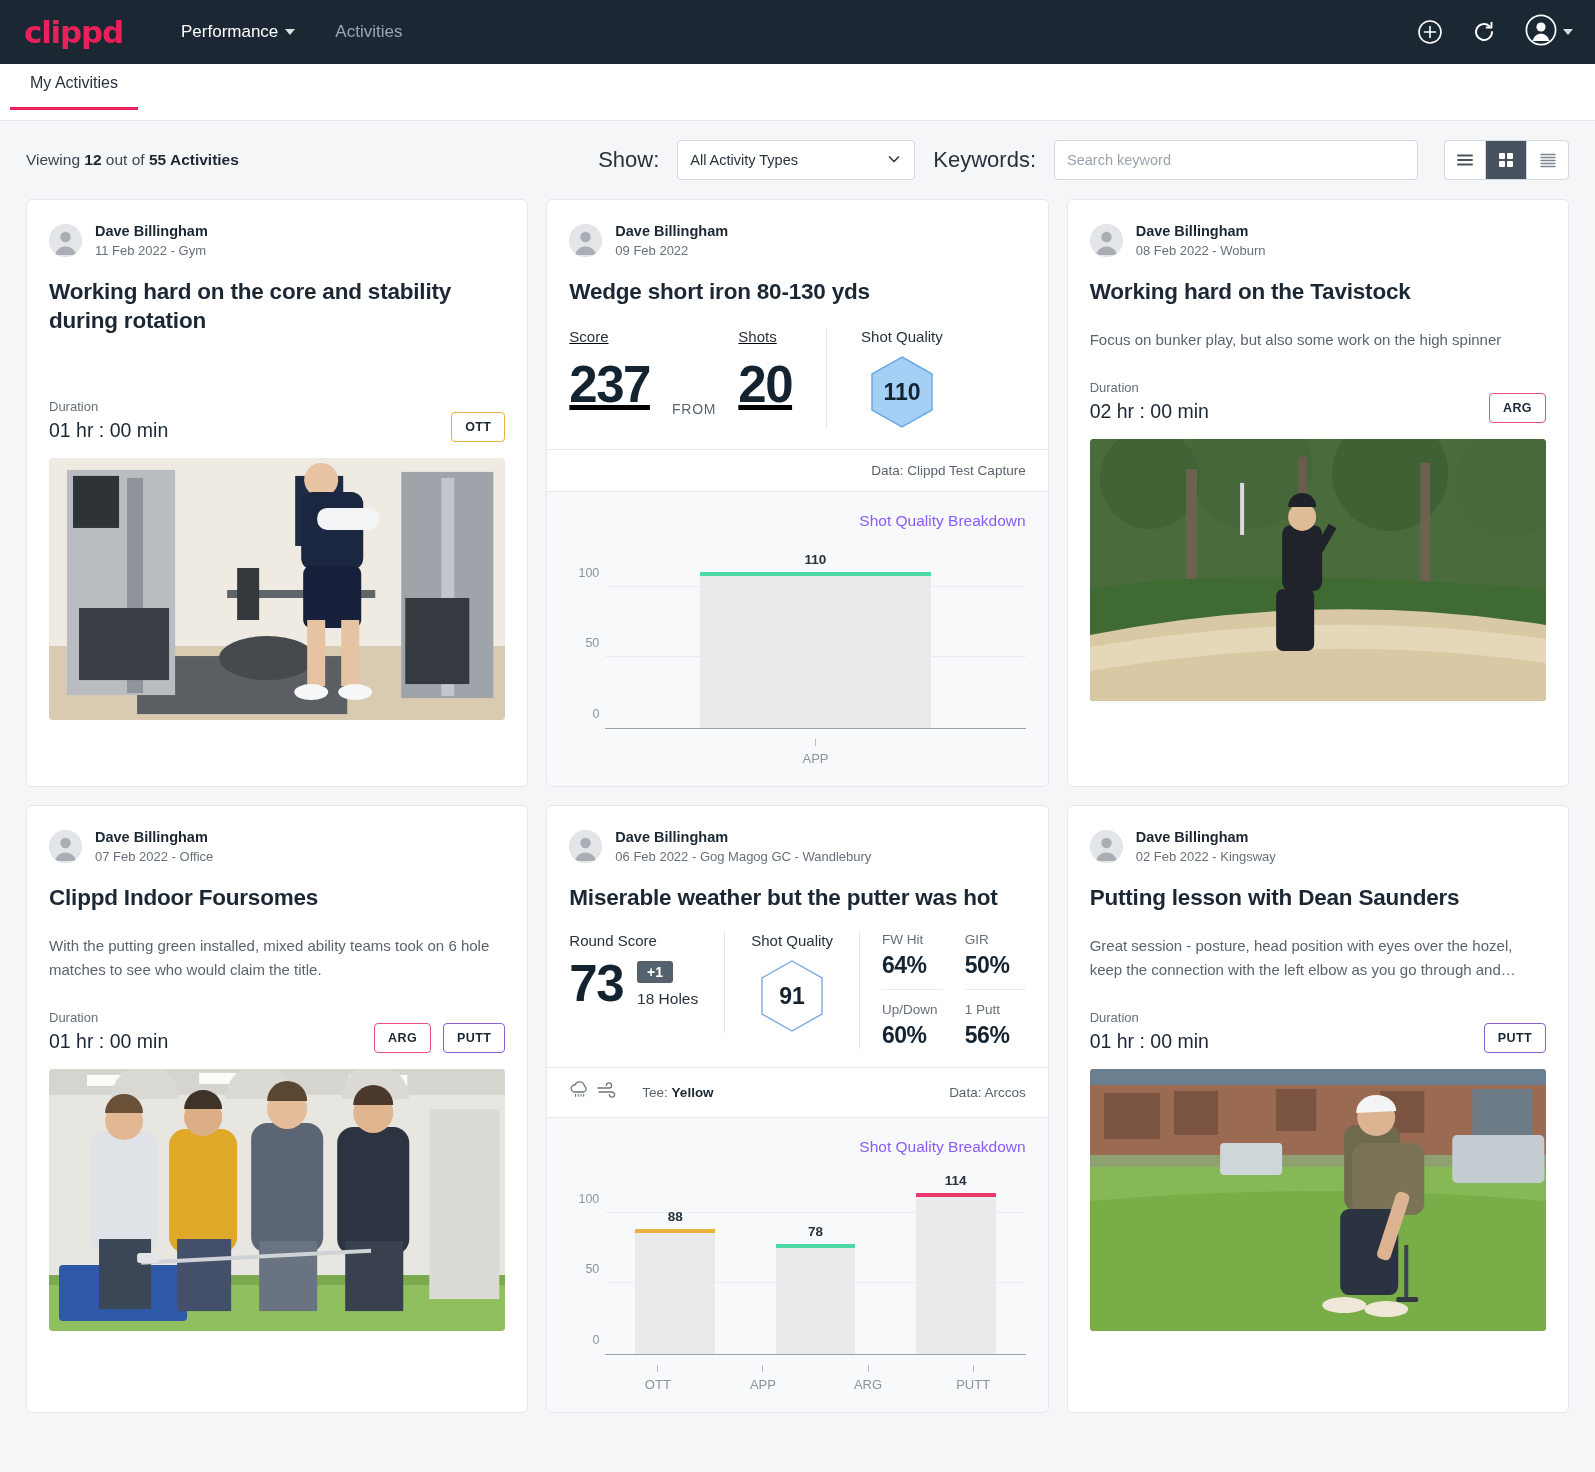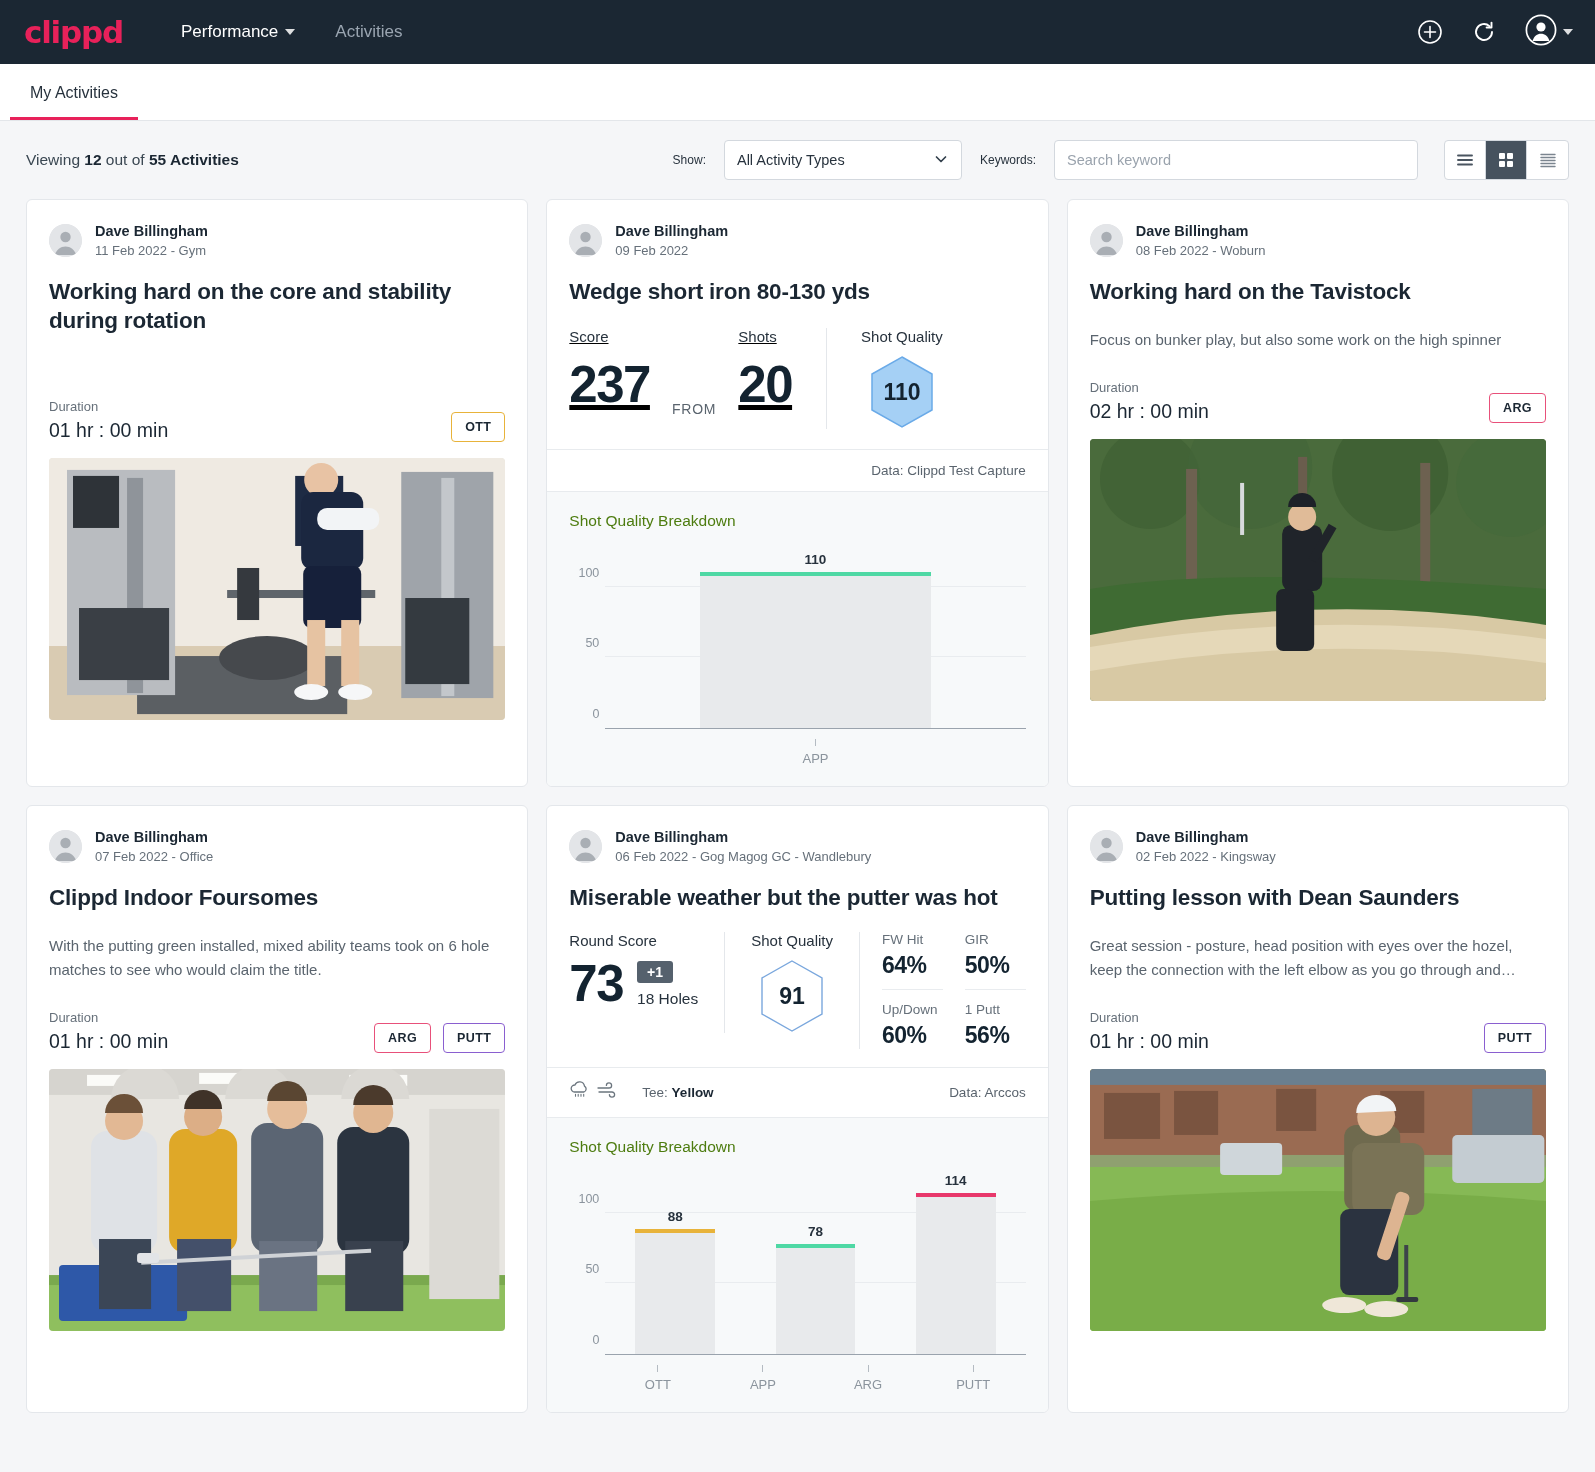--- a/index.html
+++ b/index.html
@@ -54,21 +54,21 @@
     gap: 28px;
   }
   .nav-icon { cursor: pointer; display: flex; align-items: center; }
   .avatar-wrap { display: flex; align-items: center; gap: 6px; cursor: pointer; }
 
   
   .tabbar {
     background: #ffffff;
     height: 57px;
     display: flex;
-    align-items: flex-end;
+    align-items: center;
     padding: 0 10px;
     border-bottom: 1px solid #e3e6ea;
   }
   .tab {
     font-size: 16px;
     color: #27323d;
     padding: 0 20px 15px 20px;
     border-bottom: 3px solid #e8215a;
     cursor: pointer;
   }
@@ -82,21 +82,21 @@
     background: #f5f6f8;
   }
   .viewing { font-size: 15.5px; color: #3a4752; }
   .viewing b { font-weight: 700; color: #1b2733; }
   .filter-right {
     margin-left: auto;
     display: flex;
     align-items: center;
     gap: 18px;
   }
-  .flabel { font-size: 12px; color: #27323d; }
+  .flabel { font-size: 22px; color: #27323d; }
   .select-box {
     width: 238px;
     height: 40px;
     background: #fff;
     border: 1px solid #d3d8de;
     border-radius: 4px;
     display: flex;
     align-items: center;
     padding: 0 12px;
     font-size: 14.5px;
@@ -296,21 +296,21 @@
   .data-source-row .right { margin-left: auto; }
   .tee-text { margin-left: 24px; }
   .tee-text b { color: #1b2733; }
 
   
   .chart-panel {
     background: #f7f9fa;
     border-top: 1px solid #e8ebee;
     padding: 20px 22px 14px 22px;
   }
-  .chart-title { font-size: 15.5px; color: #4d7c0f; margin-bottom: 6px; }
+  .chart-title { font-size: 15.5px; color: #8b5cf6; margin-bottom: 6px; text-align: right; }
   .chart-area {
     position: relative;
     height: 185px;
     margin-top: 14px;
     margin-left: 36px;
     border-bottom: 1px solid #9aa3ad;
   }
   .ytick {
     position: absolute;
     left: -36px;

